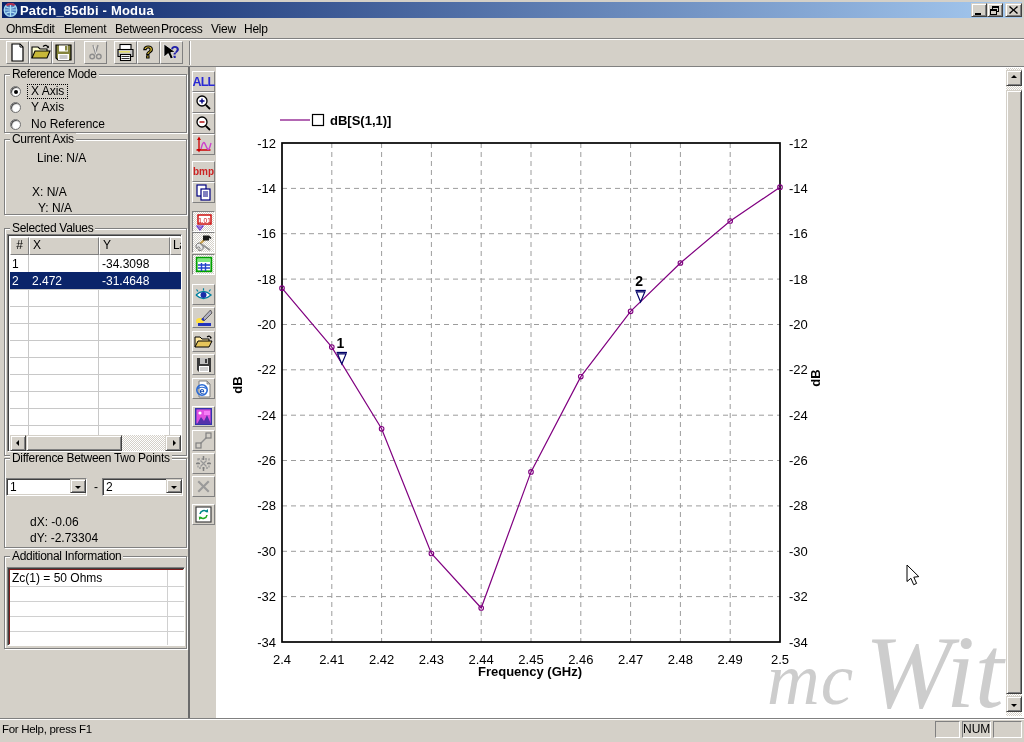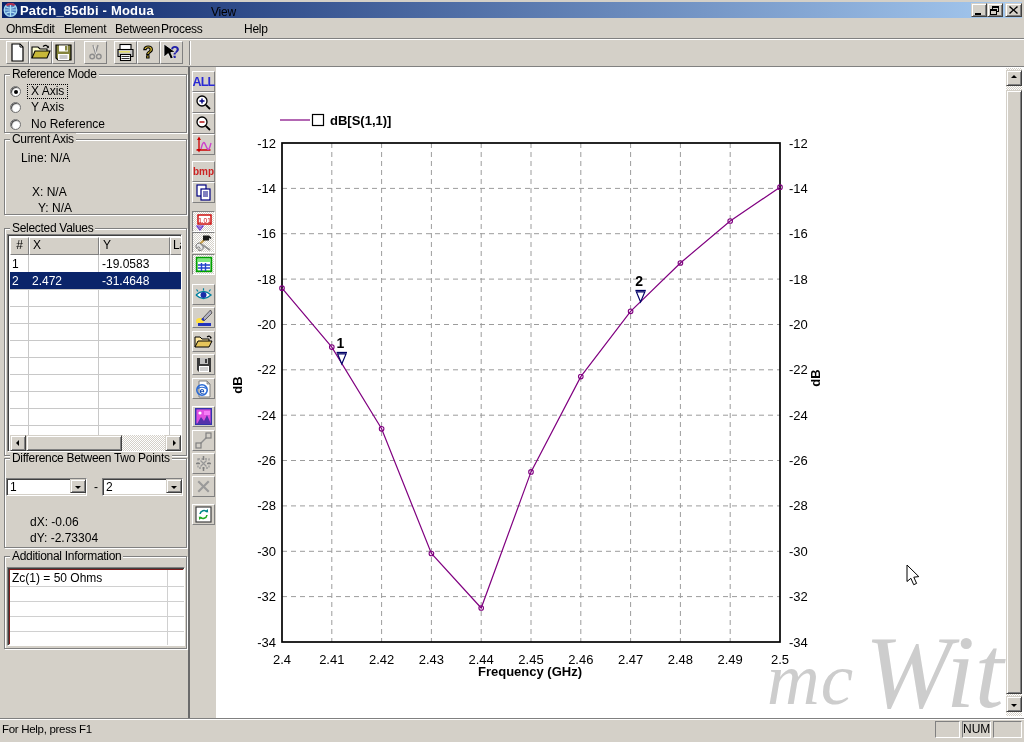--- a/index.html
+++ b/index.html
@@ -41,21 +41,21 @@
 </div>
 
 <div class="abs" style="left:0;top:18px;width:1024px;height:20px;background:#d4d0c8"></div>
 <div class="abs" style="left:0;top:38px;width:1024px;height:1px;background:#808080"></div>
 <div class="abs" style="left:0;top:39px;width:1024px;height:1px;background:#ffffff"></div>
 <div class="abs menu" style="top:22px;left:6px">Ohms</div>
 <div class="abs menu" style="top:22px;left:35px">Edit</div>
 <div class="abs menu" style="top:22px;left:64px">Element</div>
 <div class="abs menu" style="top:22px;left:115px">Between</div>
 <div class="abs menu" style="top:22px;left:161px">Process</div>
-<div class="abs menu" style="top:5px;left:211px">View</div>
+<div class="abs menu" style="top:22px;left:211px">View</div>
 <div class="abs menu" style="top:22px;left:244px">Help</div>
 
 <div class="abs" style="left:0;top:40px;width:1024px;height:26px;background:#d4d0c8"></div>
 <div class="abs" style="left:0;top:66px;width:1024px;height:1px;background:#808080"></div>
 <div class="abs" style="left:189px;top:41px;width:1px;height:24px;background:#808080"></div>
 <div class="abs" style="left:190px;top:41px;width:1px;height:24px;background:#ffffff"></div>
 <div class="abs raised" style="left:6px;top:41px;width:23px;height:23px;background:#d4d0c8"><svg width="21" height="21" viewBox="0 0 21 21">
       <path d="M5 2 h8 l3 3 v14 h-11 Z" fill="#fff" stroke="#000" stroke-width="1.2"></path>
       <path d="M13 2 l3 3 h-3 Z" fill="#fff" stroke="#000" stroke-width="1"></path>
     </svg></div>
@@ -108,21 +108,21 @@
  <div class="abs" style="left:9px;top:15px;width:4px;height:4px;border-radius:50%;background:#000"></div>
  <div class="abs" style="left:22px;top:9px;border:1px dotted #000;padding:0 3px;line-height:13px">X Axis</div>
  <div class="abs" style="left:5px;top:27px;width:11px;height:11px;border-radius:50%;background:#fff;border:1px solid #707070;box-shadow:inset 1px 1px 1px #404040"></div>
  <div class="abs" style="left:26px;top:26px;line-height:13px">Y Axis</div>
  <div class="abs" style="left:5px;top:44px;width:11px;height:11px;border-radius:50%;background:#fff;border:1px solid #707070;box-shadow:inset 1px 1px 1px #404040"></div>
  <div class="abs" style="left:26px;top:43px;line-height:13px">No Reference</div>
 </div>
 
 <div class="abs grp" style="left:4px;top:139px;width:183px;height:76px">
  <b>Current Axis</b>
- <div class="abs" style="left:16px;top:11px">Line: N/A</div>
+ <div class="abs" style="left:32px;top:11px">Line: N/A</div>
  <div class="abs" style="left:27px;top:45px">X: N/A</div>
  <div class="abs" style="left:33px;top:61px">Y: N/A</div>
 </div>
 
 <div class="abs grp" style="left:4px;top:228px;width:183px;height:228px">
  <b>Selected Values</b>
 </div>
 <div class="abs sunk2" style="left:7px;top:234px;width:175px;height:218px;background:#fff">
  <div class="abs" style="left:2px;top:2px;width:171px;height:198px;overflow:hidden;background:#fff">
    <div class="abs" style="left:18px;top:0;width:1px;height:198px;background:#c8c8c8"></div>
@@ -134,21 +134,21 @@
    <div class="abs" style="left:0;top:86px;width:171px;height:1px;background:#c8c8c8"></div>
    <div class="abs" style="left:0;top:103px;width:171px;height:1px;background:#c8c8c8"></div>
    <div class="abs" style="left:0;top:120px;width:171px;height:1px;background:#c8c8c8"></div>
    <div class="abs" style="left:0;top:137px;width:171px;height:1px;background:#c8c8c8"></div>
    <div class="abs" style="left:0;top:154px;width:171px;height:1px;background:#c8c8c8"></div>
    <div class="abs" style="left:0;top:171px;width:171px;height:1px;background:#c8c8c8"></div>
    <div class="abs" style="left:0;top:188px;width:171px;height:1px;background:#c8c8c8"></div>
    <div class="abs" style="left:0;top:18px;width:171px;height:17px">
         <span class="abs" style="left:2px;top:2px">1</span>
         <span class="abs" style="left:22px;top:16px">2.412</span>
-        <span class="abs" style="left:92px;top:2px">-19.0583</span>
+        <span class="abs" style="left:92px;top:2px">-34.3098</span>
       </div>
    <div class="abs" style="left:0;top:35px;width:171px;height:17px;background:#0a246a;color:#fff">
         <span class="abs" style="left:2px;top:2px">2</span>
         <span class="abs" style="left:22px;top:2px">2.472</span>
         <span class="abs" style="left:92px;top:2px">-31.4648</span>
       </div>
 
    <div class="abs" style="left:0;top:0;width:171px;height:18px;background:#d4d0c8">
      <div class="abs raised" style="left:0;top:0;width:19px;height:18px;text-align:center;line-height:15px">#</div>
      <div class="abs raised" style="left:19px;top:0;width:70px;height:18px;padding-left:3px;line-height:15px">X</div>

